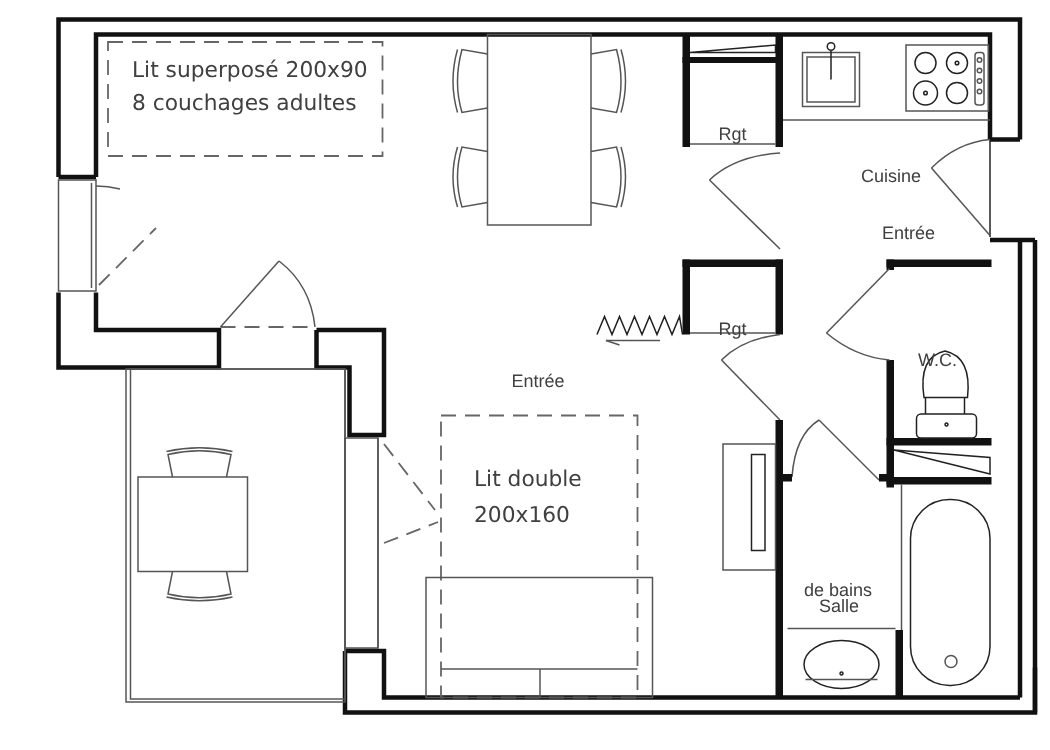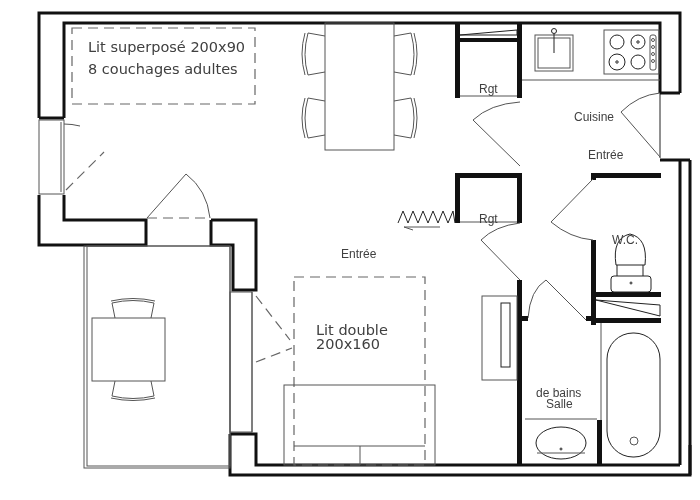--- a/index.html
+++ b/index.html
@@ -189,21 +189,21 @@
     <rect class="dash" x="294" y="277" width="131" height="188"></rect>
     <rect class="thin" x="284" y="385" width="151" height="80"></rect>
     <line class="thin" x1="294" y1="446" x2="425" y2="446"></line>
     <line class="thin" x1="360" y1="446" x2="360" y2="465"></line>
   </g>
 </svg>
 
 <div class="lbl note" style="left:88px; top:36px;">Lit superposé 200x90</div>
 <div class="lbl note" style="left:88px; top:58px;">8 couchages adultes</div>
 
-<div class="lbl note" style="left:316px; top:319px;">Lit double</div>
+<div class="lbl note" style="left:316px; top:309px;">Lit double</div>
 <div class="lbl note" style="left:316px; top:333px;">200x160</div>
 
 <div class="lbl room" style="left:341px; top:221px;">Entrée</div>
 <div class="lbl room" style="left:574px; top:84px;">Cuisine</div>
 <div class="lbl room" style="left:588px; top:122px;">Entrée</div>
 <div class="lbl room" style="left:612px; top:207px;text-align:right;">W.C.</div>
 <div class="lbl room" style="left:546px; top:371px;">Salle</div>
 <div class="lbl room" style="left:536px; top:360px;">de bains</div>
 <div class="lbl room" style="left:479px; top:56px;">Rgt</div>
 <div class="lbl room" style="left:479px; top:186px;">Rgt</div>

